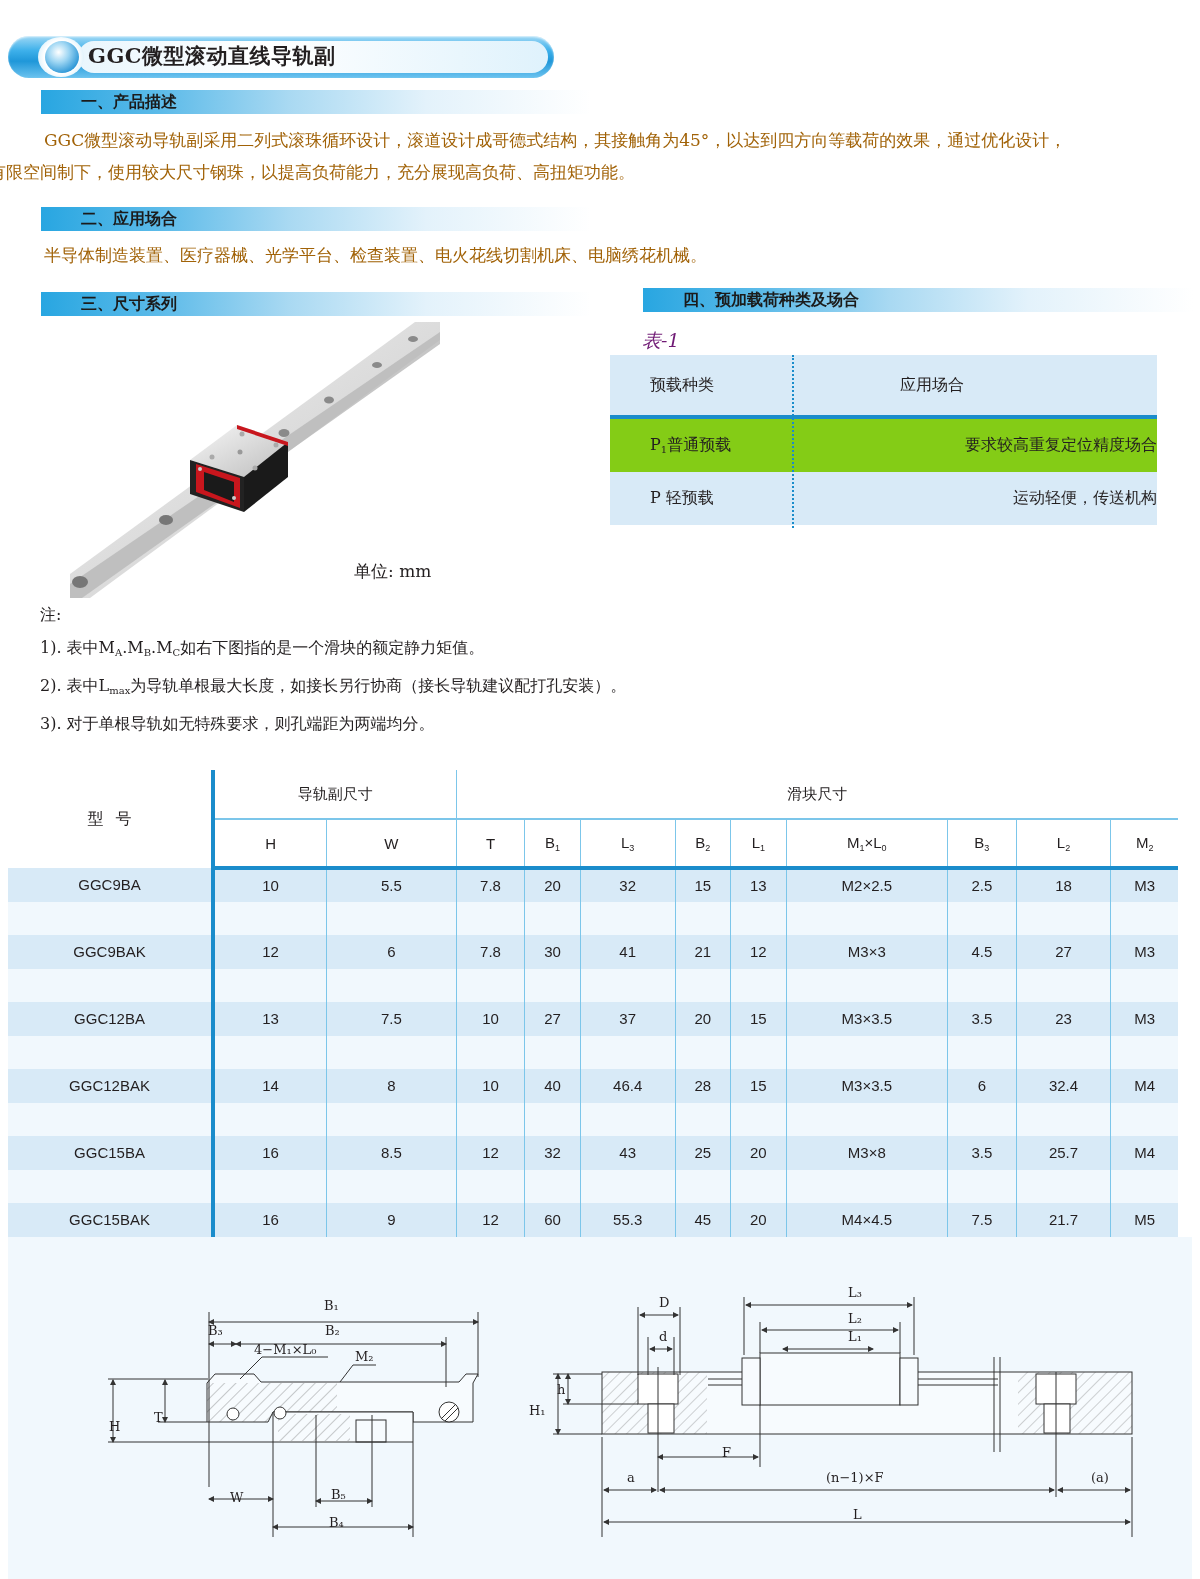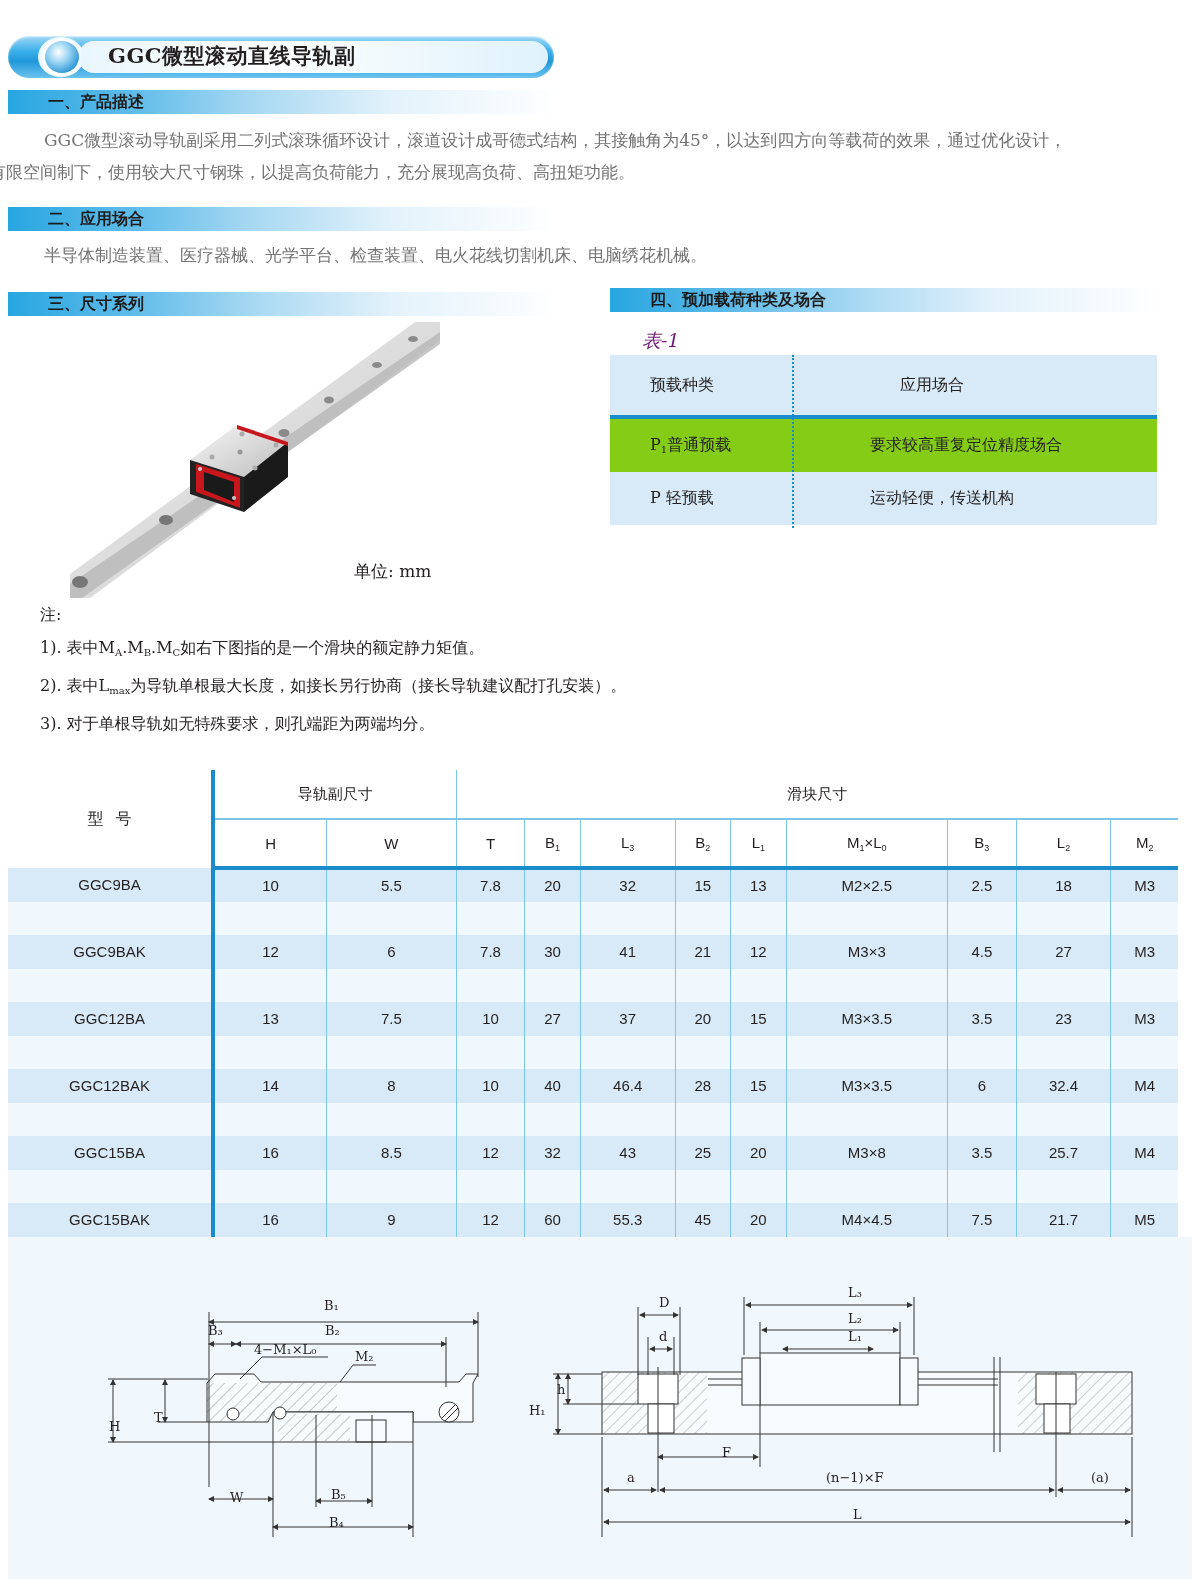--- a/index.html
+++ b/index.html
@@ -20,55 +20,56 @@
   }
   .title-pill .orb-ring {
     position: absolute; left: 30px; top: 1px; width: 46px; height: 40px; border-radius: 50%;
     background: radial-gradient(circle at 50% 50%, #ffffff 55%, #bfe5f8 100%);
   }
   .title-pill .orb {
     position: absolute; left: 37px; top: 5px; width: 34px; height: 32px; border-radius: 50%;
     background: radial-gradient(circle at 40% 35%, #ffffff 0%, #9ed6f3 35%, #1f8fd3 80%, #1677b8 100%);
   }
   .title-pill .title-text {
-    position: absolute; left: 100px; top: 6px; font-size: 21px; font-weight: bold; color: #231f20;
+    position: absolute; left: 80px; top: 6px; font-size: 21px; font-weight: bold; color: #231f20;
     font-family: "DejaVu Serif", serif; letter-spacing: 0.5px;
   }
 
   
   .section-bar {
     position: absolute; height: 24px;
     background: linear-gradient(90deg, #28a6e1 0%, #5dbbe9 22%, #a9d9f2 45%, #e3f2fb 70%, #ffffff 100%);
+    margin-left: 33px;
   }
   .section-bar span {
     position: absolute; left: 40px; top: 2px; font-size: 16px; font-weight: bold; color: #1b1b1b;
     font-family: "DejaVu Sans", sans-serif;
   }
 
-  .para { position: absolute; font-size: 17px; line-height: 32px; color: #737373; }
+  .para { position: absolute; font-size: 17px; line-height: 32px; color: #a16207; }
 
   
   .photo { position: absolute; left: 70px; top: 322px; width: 370px; height: 276px; overflow: hidden; }
 
   .unit-label { position: absolute; left: 354px; top: 560px; font-size: 17px; }
 
   .notes { position: absolute; left: 40px; top: 598px; font-size: 16px; line-height: 33px; }
   sub { font-size: 10px; vertical-align: -3px; }
 
   
   .table1-caption { position: absolute; left: 642px; top: 328px; font-size: 19px; font-style: italic; color: #701a75; font-family: "DejaVu Serif", serif; }
   .table1 { position: absolute; left: 610px; top: 355px; width: 547px; }
   .t1-row { position: relative; display: flex; align-items: center; font-size: 16px; }
   .t1-row .c1 { width: 182px; padding-left: 40px; }
   .t1-row .c2 { flex: 1; }
   .t1-head { height: 64px; background: #d8eaf7; border-bottom: 4px solid #1a8ccb; }
   .t1-head .c2 { padding-left: 108px; }
   .t1-r1 { height: 53px; background: #84cc16; }
   .t1-r2 { height: 53px; background: #d8eaf7; }
-  .t1-r1 .c2, .t1-r2 .c2 { padding-left: 78px; }
+  .t1-r1 .c2, .t1-r2 .c2 { padding-left: 78px; text-align: right; }
   .t1-divider { position: absolute; left: 182px; top: 0; bottom: -3px; border-left: 2px dotted #1a8ccb; }
 
   
   .spec { position: absolute; left: 8px; top: 770px; width: 1170px; border-collapse: collapse; font-family: "Liberation Sans", "DejaVu Sans", sans-serif; font-size: 15px; }
   .spec td, .spec th { text-align: center; font-weight: normal; color: #231f20; }
   .spec .hrow1 th { height: 49px; border-bottom: 2px solid #7cc6ea; }
   .spec .hrow2 th { height: 49px; border-left: 1px solid #7cc6ea; }
   .spec .hrow2 th:first-child { border-left: none; }
   .spec .grp2 { border-left: 1px solid #7cc6ea; }
   .spec .model-h { width: 205px; border-right: 4px solid #1a8ccb; border-bottom: none !important; vertical-align: middle; font-size: 16px; font-family: "DejaVu Sans", sans-serif; letter-spacing: 12px; padding-left: 12px; }

